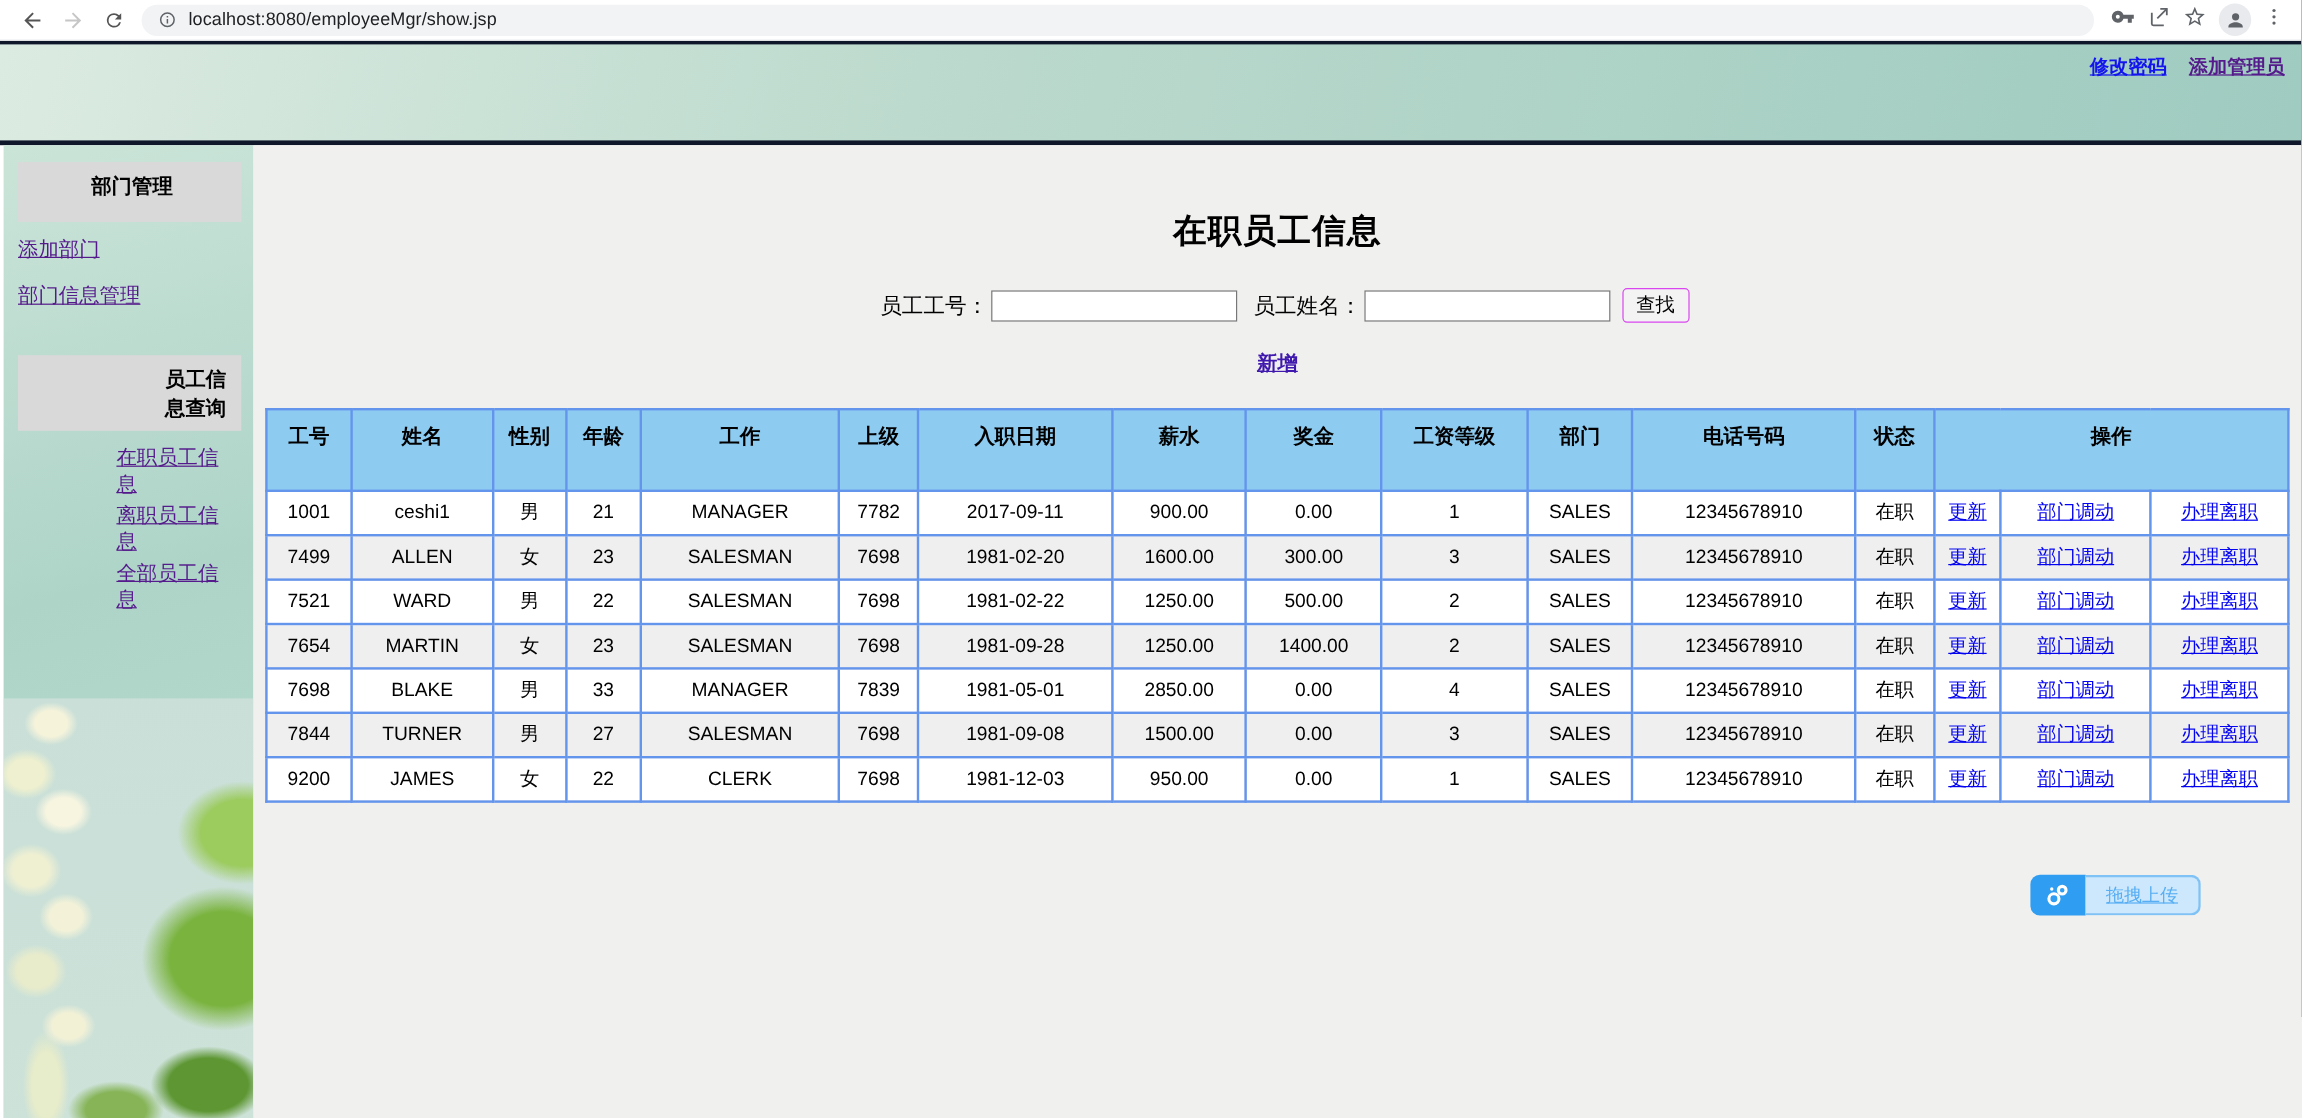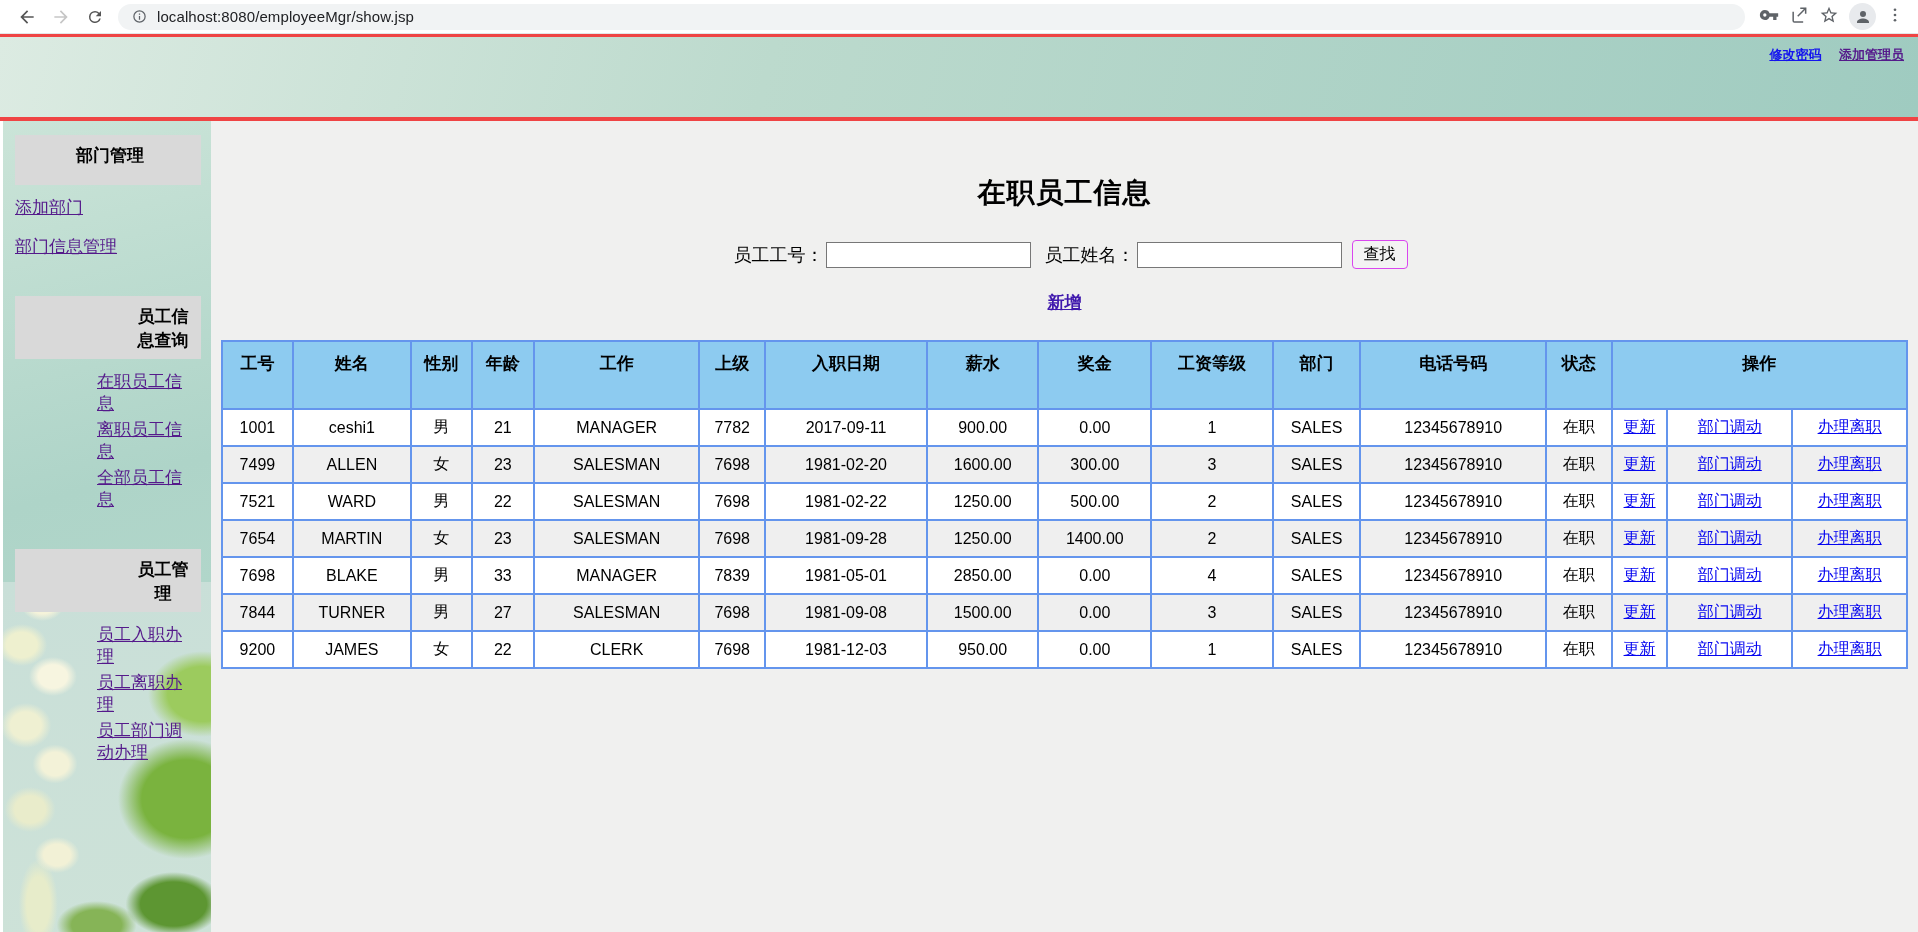--- a/index.html
+++ b/index.html
@@ -1,31 +1,31 @@
 <!DOCTYPE html>
 <html><head>
 <meta charset="utf-8">
 <style>
   * { box-sizing: border-box; margin: 0; padding: 0; }
   html,body { background:#fff; }
   body { font-family: "Liberation Sans", "DejaVu Sans", sans-serif; }
-  .screen { width:1918px; height:932px; overflow:hidden; background:#ef4444; position:relative; }
+  .screen { width:1918px; height:932px; overflow:hidden; background:#0f172a; position:relative; }
 
   
   .chrome { height:34px; display:flex; align-items:center; background:#fff; border-bottom:1px solid #e4e6e8; padding:0 10px; }
   .nav-btn { width:34px; height:28px; display:flex; align-items:center; justify-content:center; border:none; background:transparent; cursor:pointer; }
   .url-bar { flex:1; height:26px; background:#f1f3f4; border-radius:14px; margin:0 14px 0 6px; display:flex; align-items:center; padding:0 14px; }
   .url-text { font-size:15px; color:#202124; margin-left:10px; letter-spacing:.1px; }
   .chrome-right { display:flex; align-items:center; gap:10px; padding-right:4px; }
   .avatar-circle { width:27px; height:27px; border-radius:50%; background:#e8eaed; display:flex; align-items:center; justify-content:center; }
 
   
   .site-header { height:80px; margin-top:3px; background:linear-gradient(105deg,#dcebe2 0%,#bcdacd 40%,#9fcbc0 100%); position:relative; display:flex; align-items:center; }
   .site-title { font-size:25px; font-weight:bold; color:#000; margin-left:38px; letter-spacing:1px; }
-  .header-links { position:absolute; top:9px; right:14px; font-size:13px; font-weight:bold; }
+  .header-links { position:absolute; top:9px; right:14px; font-size:16px; font-weight:bold; }
   .header-links a { margin-left:14px; text-decoration:underline; }
   .link-blue { color:#1414ee; }
   .link-purple { color:#551A8B; }
 
   
   .page-body { display:flex; height:811px; padding-left:3px; margin-top:4px; background:#fff; }
   .sidebar { width:208px; flex:0 0 208px; background:linear-gradient(165deg,#cbe4d8 0%,#aed4c8 45%,#b9dccf 100%); position:relative; overflow:hidden; padding:14px 10px 0 12px; }
   .plant { position:absolute; left:0; right:0; bottom:0; height:350px; pointer-events:none;
     background:
       radial-gradient(30px 24px at 19% 6%,  #f5f3da 0 45%, rgba(245,243,218,0) 75%),
@@ -145,28 +145,20 @@
               <a href="#" class="side-link">添加部门</a>
               <a href="#" class="side-link">部门信息管理</a>
             </div>
           </div>
           <div class="side-group indented">
             <div class="side-heading">员工信息查询</div>
             <div class="side-links">
               <a href="#" class="side-link">在职员工信息</a>
               <a href="#" class="side-link">离职员工信息</a>
               <a href="#" class="side-link">全部员工信息</a>
-            </div>
-          </div>
-          <div class="side-group indented">
-            <div class="side-heading">员工管理</div>
-            <div class="side-links">
-              <a href="#" class="side-link">员工入职办理</a>
-              <a href="#" class="side-link">员工离职办理</a>
-              <a href="#" class="side-link">员工部门调动办理</a>
             </div>
           </div>
         </div>
     </div>
 
     <div class="main">
       <div class="main-title">在职员工信息</div>
 
       <div class="search-row">
         <label>员工工号：</label>
@@ -340,15 +332,27 @@
               <td>SALES</td>
               <td>12345678910</td>
               <td>在职</td>
               <td><a href="#" class="action-link">更新</a></td>
               <td><a href="#" class="action-link">部门调动</a></td>
               <td><a href="#" class="action-link">办理离职</a></td>
             </tr>
           </tbody>
       </table>
 
+      <div class="upload-row">
+        <div class="upload-widget">
+          <div class="upload-icon-box">
+            <svg width="22" height="22" viewBox="0 0 22 22" fill="none" stroke="#fff" stroke-width="2.6">
+              <circle cx="14.5" cy="6.8" r="3.2"></circle>
+              <circle cx="7.6" cy="14" r="4.2"></circle>
+              <circle cx="5.8" cy="5.8" r="1.4" fill="#fff" stroke="none"></circle>
+            </svg>
+          </div>
+          <div class="upload-label">拖拽上传</div>
+        </div>
+      </div>
     </div>
   </div>
 </div>
 
 </body></html>

